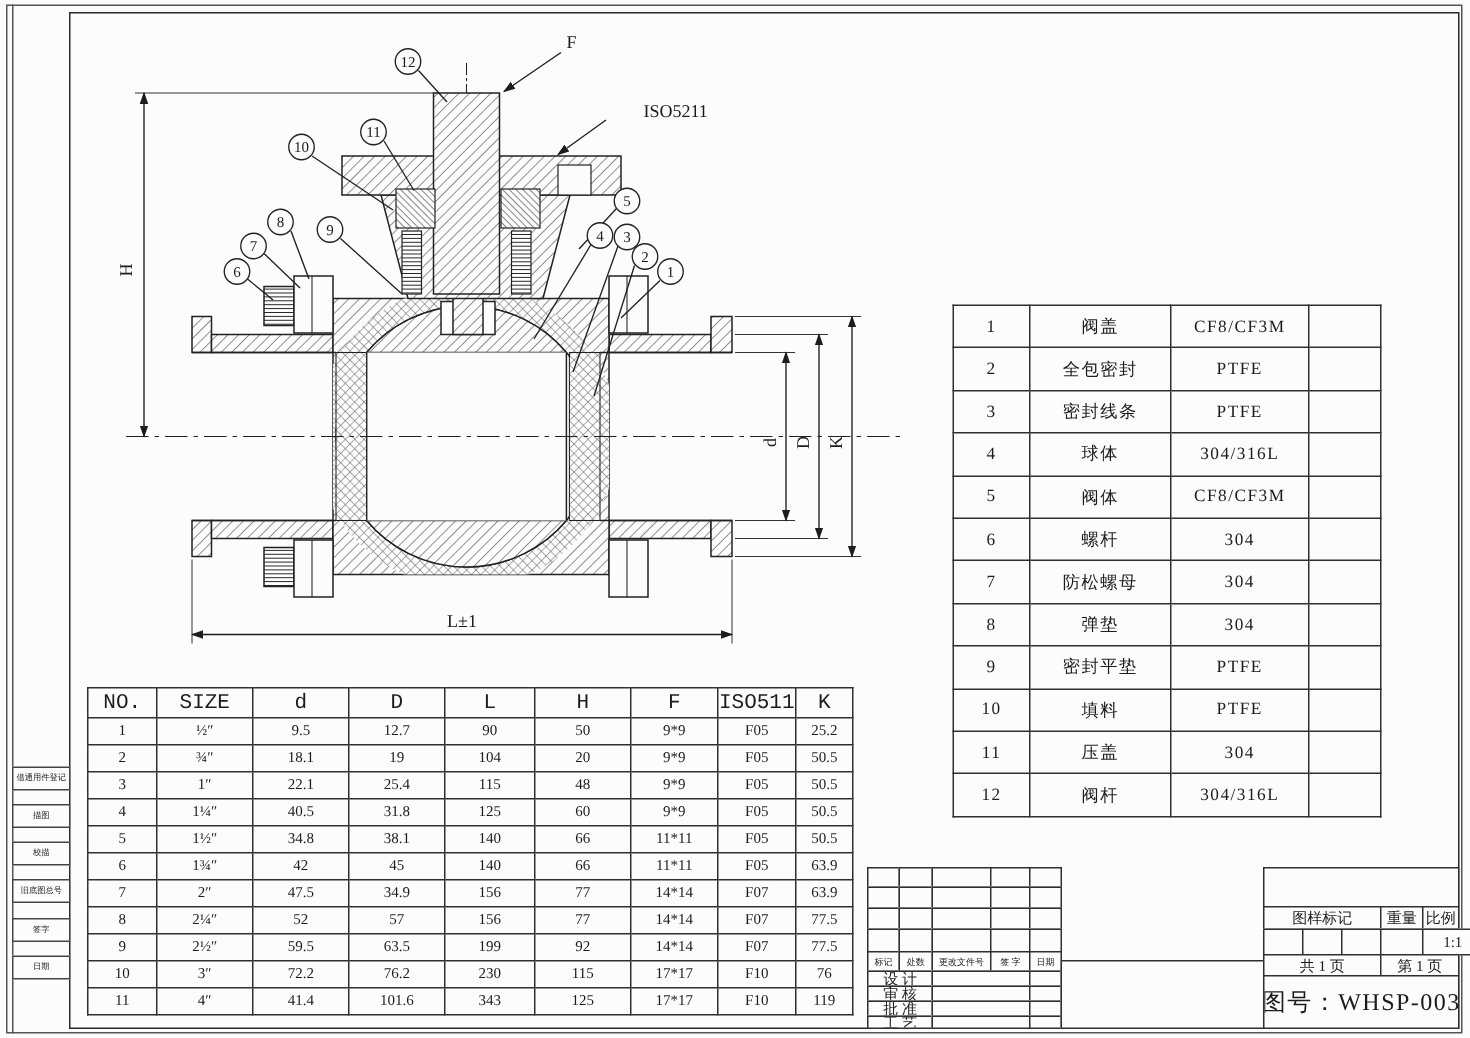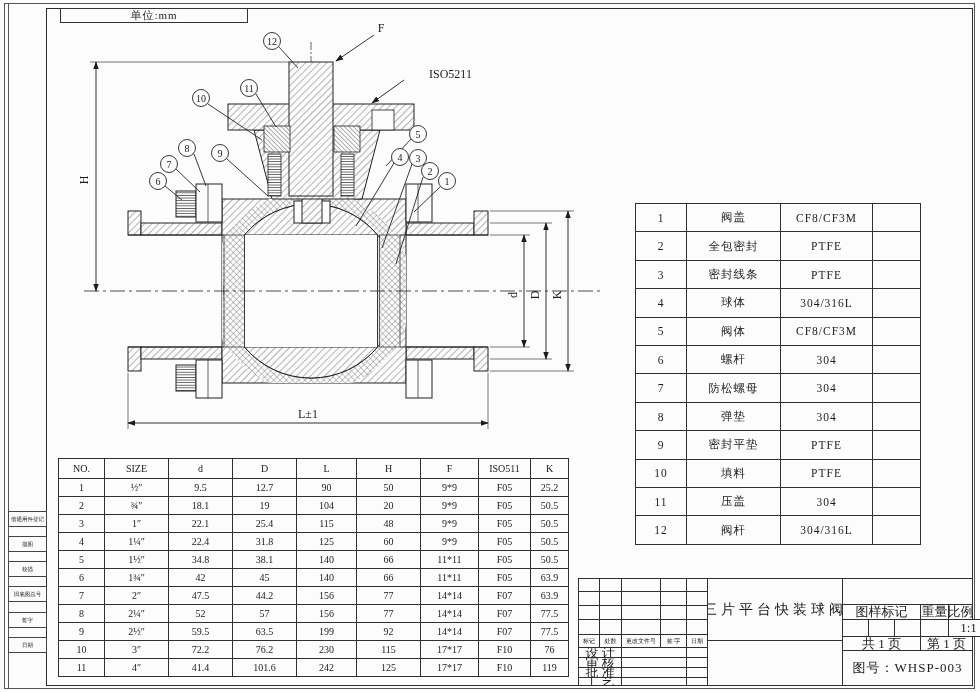--- a/index.html
+++ b/index.html
@@ -19,49 +19,48 @@
   }
   .unit-box {
     left:60px; top:8px; width:188px; height:15px; border:1px solid #333;
     font-size:11px; line-height:13px; text-align:center; letter-spacing:1px;
   }
   
   table { border-collapse:collapse; table-layout:fixed; background:#fcfcfc; }
   td, th { border:1px solid #2f2f2f; text-align:center; vertical-align:middle;
            font-weight:normal; overflow:hidden; white-space:nowrap; }
   .dim-table   { left:58px; top:458px; width:510px; }
-  .dim-table th { height:20px; font-size:10px; }
+  .dim-table th { height:20px; font-size:14px;font-family:Liberation Mono, monospace; }
   .dim-table td { height:18px; font-size:10px; }
   .parts-table { left:635px; top:203px; width:285px; height:342px; }
   .parts-table td { height:28px; font-size:11.5px; letter-spacing:1px; }
   
-  .tb-cell { position:absolute; border:1px solid #2f2f2f; font-size:13px;
+  .tb-cell { position:absolute; border:1px solid #2f2f2f; font-size:10px;
              display:flex; align-items:center; justify-content:center;
              white-space:nowrap; overflow:hidden; background:#fcfcfc; }
   .tb-title { font-size:14px; letter-spacing:4px; }
-  .tb-dno   { font-size:13px; letter-spacing:1px; }
+  .tb-dno   { font-size:16px; letter-spacing:1px; }
   svg text { font-family:"Liberation Serif", serif; fill:#1c1c1c; }
 </style>
 </head>
 <body>
 
 <div class="sheet">
 
   <div class="abs outer-border"></div>
   <div class="abs margin-line"></div>
   <div class="abs inner-frame"></div>
 
   <div class="abs margin-box" style="top:511px">借通用件登记</div>
   <div class="abs margin-box" style="top:536px">描图</div>
   <div class="abs margin-box" style="top:561px">校描</div>
   <div class="abs margin-box" style="top:586px">旧底图总号</div>
   <div class="abs margin-box" style="top:612px">签字</div>
   <div class="abs margin-box" style="top:637px">日期</div>
 
-  <div class="abs unit-box">单位:mm</div>
 
   <svg class="abs" style="left:46px; top:8px;" width="590" height="450" viewBox="46 8 590 450">
     <defs>
       <pattern id="h45" width="5" height="5" patternUnits="userSpaceOnUse" patternTransform="rotate(45)">
         <rect width="5" height="5" fill="#fcfcfc"></rect>
           <line x1="0" y1="0" x2="0" y2="5" stroke="#474747" stroke-width="0.8"></line>
       </pattern>
       <pattern id="h45d" width="3.2" height="3.2" patternUnits="userSpaceOnUse" patternTransform="rotate(-45)">
         <rect width="3.2" height="3.2" fill="#fcfcfc"></rect>
           <line x1="0" y1="0" x2="0" y2="3.2" stroke="#3a3a3a" stroke-width="0.8"></line>
@@ -294,21 +293,21 @@
           <td>25.4</td>
           <td>115</td>
           <td>48</td>
           <td>9*9</td>
           <td>F05</td>
           <td>50.5</td>
         </tr>
         <tr>
           <td>4</td>
           <td>1¼″</td>
-          <td>22.4</td>
+          <td>40.5</td>
           <td>31.8</td>
           <td>125</td>
           <td>60</td>
           <td>9*9</td>
           <td>F05</td>
           <td>50.5</td>
         </tr>
         <tr>
           <td>5</td>
           <td>1½″</td>
@@ -328,21 +327,21 @@
           <td>140</td>
           <td>66</td>
           <td>11*11</td>
           <td>F05</td>
           <td>63.9</td>
         </tr>
         <tr>
           <td>7</td>
           <td>2″</td>
           <td>47.5</td>
-          <td>44.2</td>
+          <td>34.9</td>
           <td>156</td>
           <td>77</td>
           <td>14*14</td>
           <td>F07</td>
           <td>63.9</td>
         </tr>
         <tr>
           <td>8</td>
           <td>2¼″</td>
           <td>52</td>
@@ -373,21 +372,21 @@
           <td>115</td>
           <td>17*17</td>
           <td>F10</td>
           <td>76</td>
         </tr>
         <tr>
           <td>11</td>
           <td>4″</td>
           <td>41.4</td>
           <td>101.6</td>
-          <td>242</td>
+          <td>343</td>
           <td>125</td>
           <td>17*17</td>
           <td>F10</td>
           <td>119</td>
         </tr>
       </tbody>
   </table>
 
   <table class="abs parts-table">
     <colgroup>
@@ -506,21 +505,20 @@
     <div class="tb-cell" style="left:0;top:79px;width:44px;height:11px">审 核</div>
       <div class="tb-cell" style="left:43px;top:79px;width:66px;height:11px"></div>
       <div class="tb-cell" style="left:108px;top:79px;width:22px;height:11px"></div>
     <div class="tb-cell" style="left:0;top:89px;width:44px;height:11px">批 准</div>
       <div class="tb-cell" style="left:43px;top:89px;width:66px;height:11px"></div>
       <div class="tb-cell" style="left:108px;top:89px;width:22px;height:11px"></div>
     <div class="tb-cell" style="left:0;top:99px;width:44px;height:9px">工 艺</div>
       <div class="tb-cell" style="left:43px;top:99px;width:66px;height:9px"></div>
       <div class="tb-cell" style="left:108px;top:99px;width:22px;height:9px"></div>
 
-    <div class="tb-cell tb-title" style="left:129px;top:0;width:136px;height:63px">三片平台快装球阀</div>
     <div class="tb-cell" style="left:129px;top:62px;width:136px;height:46px"></div>
 
     <div class="tb-cell" style="left:264px;top:0;width:131px;height:27px"></div>
     <div class="tb-cell" style="left:264px;top:26px;width:79px;height:16px">图样标记</div>
     <div class="tb-cell" style="left:342px;top:26px;width:29px;height:16px">重量</div>
     <div class="tb-cell" style="left:370px;top:26px;width:25px;height:16px">比例</div>
     <div class="tb-cell" style="left:264px;top:41px;width:27px;height:18px"></div>
     <div class="tb-cell" style="left:290px;top:41px;width:27px;height:18px"></div>
     <div class="tb-cell" style="left:316px;top:41px;width:27px;height:18px"></div>
     <div class="tb-cell" style="left:342px;top:41px;width:29px;height:18px"></div>

